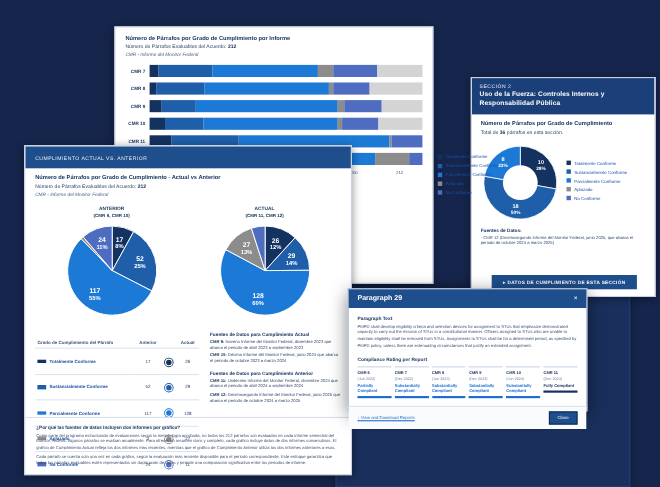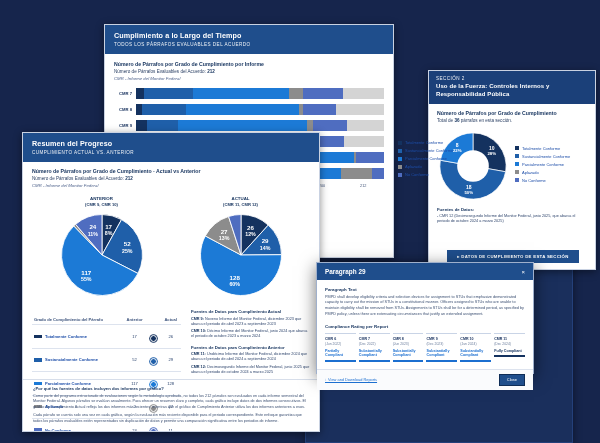--- a/index.html
+++ b/index.html
@@ -190,24 +190,20 @@
             </div>
           </div>
       </div>
       <div class="src-title">Fuentes de Datos:</div>
       <div class="src-line">- CMR 12 (Decimosegundo Informe del Monitor Federal, junio 2025, que abarca el periodo de octubre 2024 a marzo 2025)</div>
     </div>
     <button class="btn-blue" style="position:absolute; left:18px; bottom:6px; width:132px;">▸ DATOS DE CUMPLIMIENTO DE ESTA SECCIÓN</button>
   </div>
 
   <div class="panel" id="timePanel" style="left:104px; top:24px; width:290px; height:234px;">
-    <div class="panel-head">
-      <div class="ph-title">Cumplimiento a lo Largo del Tiempo</div>
-      <div class="ph-sub">TODOS LOS PÁRRAFOS EVALUABLES DEL ACUERDO</div>
-    </div>
     <div class="body">
       <div class="cap-main">Número de Párrafos por Grado de Cumplimiento por Informe</div>
       <div class="cap-sub">
         <span>Número de Párrafos Evaluables del Acuerdo: </span><span class="cap-b">212</span>
       </div>
       <div class="cap-ital">CMR - Informe del Monitor Federal</div>
 
       <div class="chart-wrap" id="barRows">
           <div class="brow">
             <div class="brow-lbl">CMR 7</div>
@@ -311,21 +307,20 @@
         <span class="lg-tx">Aplazado</span>
       </div>
       <div class="lg-item">
         <span class="lg-sw" style="background: rgb(79, 109, 192);"></span>
         <span class="lg-tx">No Conforme</span>
       </div>
     </div>
 
   <div class="panel" id="progressPanel" style="left:22px; top:132px; width:298px; height:300px;">
     <div class="panel-head">
-      <div class="ph-title">Resumen del Progreso</div>
       <div class="ph-sub">CUMPLIMIENTO ACTUAL VS. ANTERIOR</div>
     </div>
     <div class="body" style="padding:6px 9px 0 9px;">
       <div class="cap-main">Número de Párrafos por Grado de Cumplimiento - Actual vs Anterior</div>
       <div class="cap-sub">
         <span>Número de Párrafos Evaluables del Acuerdo: </span><span class="cap-b">212</span>
       </div>
       <div class="cap-ital">CMR - Informe del Monitor Federal</div>
 
       <div class="pies">

